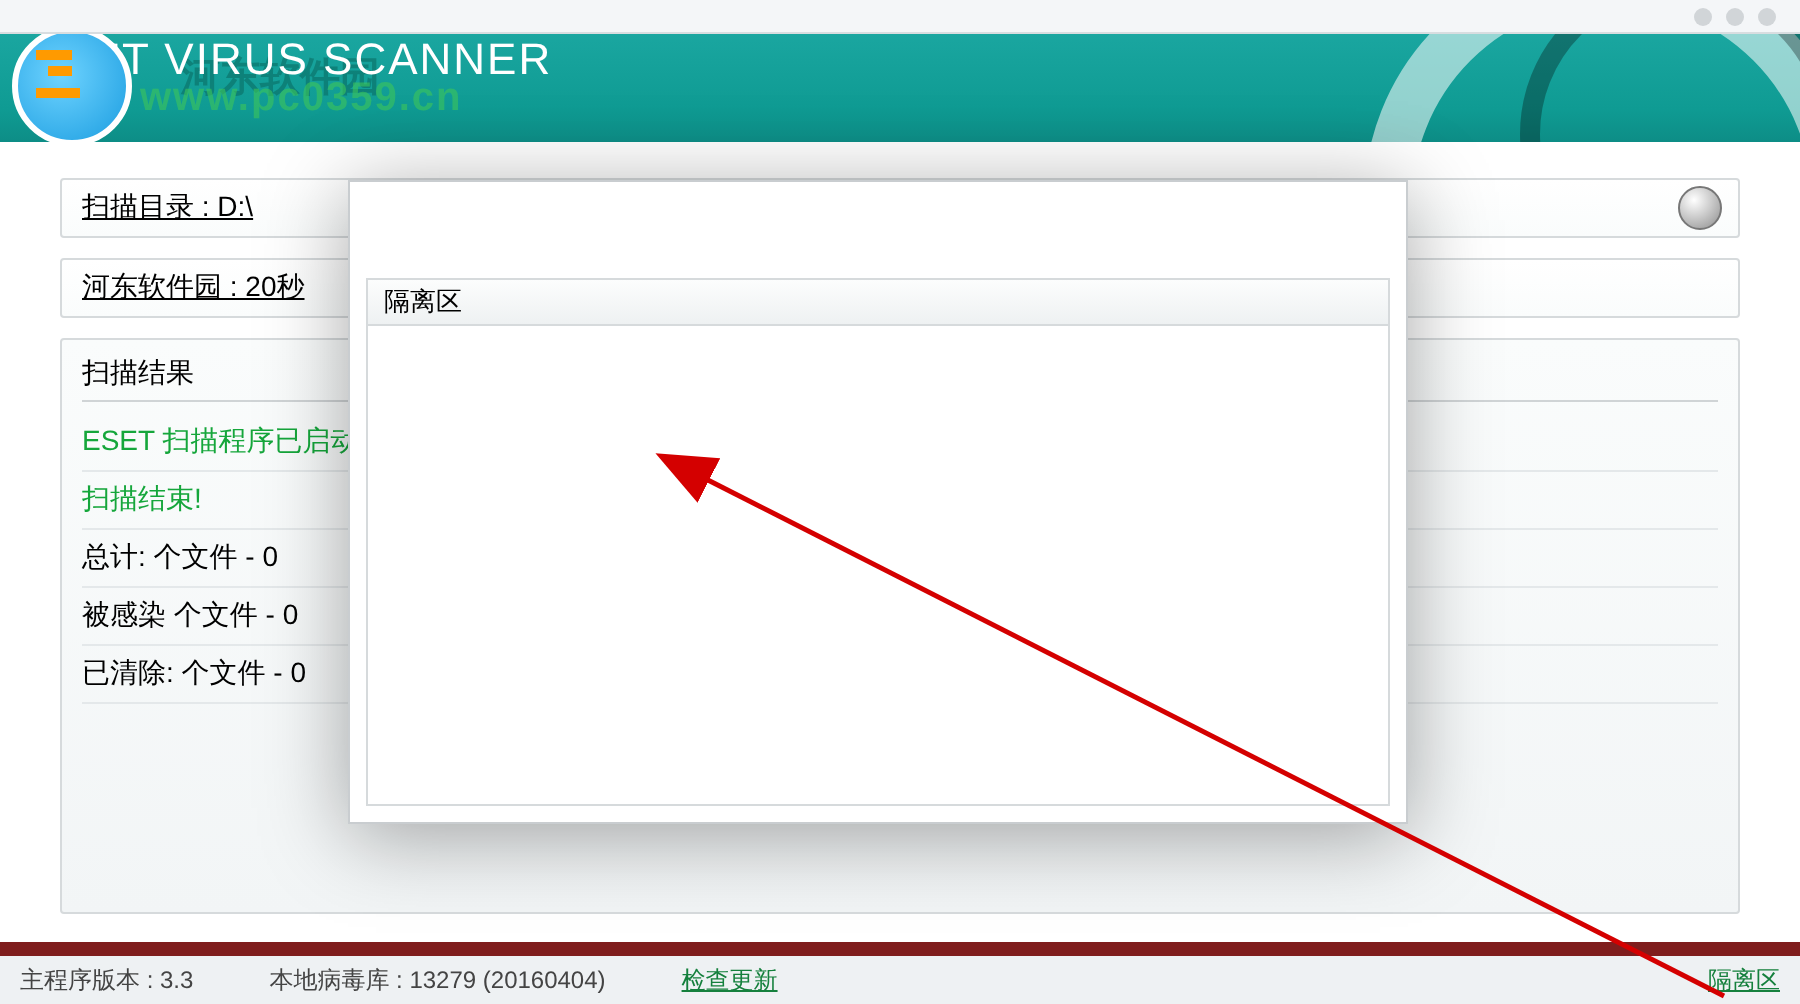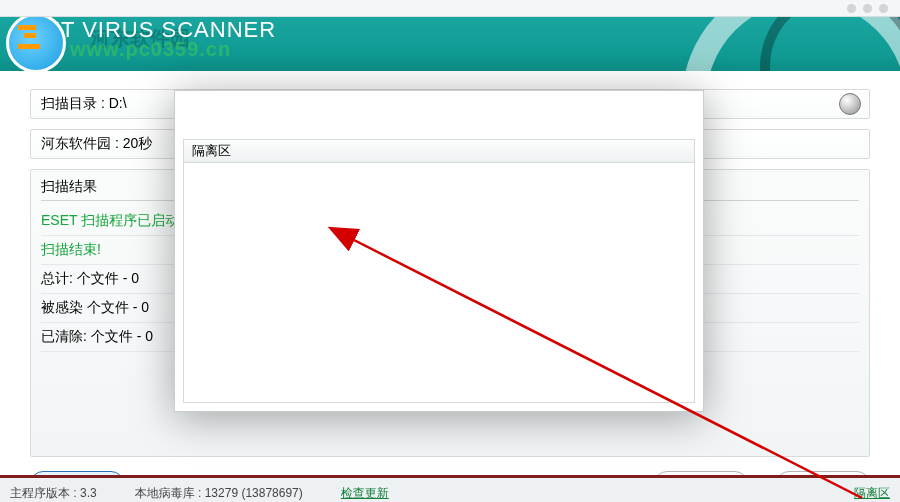--- a/index.html
+++ b/index.html
@@ -16,34 +16,34 @@
   .logo-circle{position:absolute;left:6px;top:-4px;width:54px;height:54px;border-radius:50%;background:radial-gradient(circle at 40% 40%,#6ed3ff,#1b9de0);border:3px solid #fff;z-index:3;}
   .logo-bars{position:absolute;left:18px;top:8px;z-index:5;}
   .logo-bars span{display:block;width:6px;background:#ff9a00;margin-bottom:3px;}
   .wm1{position:absolute;top:8px;left:90px;color:#0a6e65;font-size:20px;font-weight:700;opacity:.6;z-index:2;}
   .wm2{position:absolute;top:38px;left:70px;color:#3dc65a;font-size:20px;font-weight:700;opacity:.6;z-index:6;letter-spacing:1px;}
   .banner-swirl{position:absolute;right:-30px;top:-40px;width:200px;height:200px;border:24px solid rgba(255,255,255,.55);border-radius:50%;}
   .banner-swirl2{position:absolute;right:-20px;top:-30px;width:140px;height:140px;border:10px solid rgba(0,0,0,.3);border-radius:50%;}
   
   .content{padding:18px 30px 0 30px;}
   .fieldline{height:28px;margin-bottom:10px;background:linear-gradient(#fff,#fafcfc);border:1px solid #d6dadc;border-radius:2px;display:flex;align-items:center;position:relative;}
-  .fieldline .lbl{padding-left:10px;font-size:14px;}
+  .fieldline .lbl{padding-left:10px;font-size:14px;text-decoration:underline;}
   .browse-knob{position:absolute;right:8px;top:3px;width:20px;height:20px;border-radius:50%;background:radial-gradient(circle at 35% 30%,#fff,#999 90%);border:1px solid #777;}
   .results{height:270px;background:linear-gradient(#fafcfc,#f2f5f6);border:1px solid #d6dadc;border-radius:2px;padding:8px 10px 8px 10px;}
   .results .hdr{font-size:14px;border-bottom:1px solid #d0d4d6;padding-bottom:4px;margin-bottom:6px;}
   .resline{font-size:14px;padding:5px 0;border-bottom:1px solid #e4e8ea;}
   .green{color:#15a63b;}
   
   .btnrow{padding:14px 30px 0 30px;display:flex;}
   .pillbtn{height:24px;border:1px solid #2a6fb0;border-radius:14px;background:linear-gradient(#eaf4ff,#cfe6fb);color:#0f4a86;font-size:13px;padding:0 20px;display:flex;align-items:center;cursor:pointer;}
   .pillbtn.grey{border-color:#aeb4b8;background:linear-gradient(#fdfefe,#e6ecee);color:#333;}
   .spacer{flex:1;}
   .gap{width:28px;}
   
-  .statusbar{position:absolute;left:0;right:0;bottom:0;height:24px;background:#eef1f3;border-top:3px solid #7f1d1d;display:flex;align-items:flex-end;font-size:12px;color:#444;padding:0 10px;}
+  .statusbar{position:absolute;left:0;right:0;bottom:0;height:24px;background:#eef1f3;border-top:7px solid #7f1d1d;display:flex;align-items:center;font-size:12px;color:#444;padding:0 10px;}
   .statusbar .sblock{margin-right:38px;}
   .statusbar .link{color:#15803d;text-decoration:underline;cursor:pointer;}
   .statusbar .right{margin-left:auto;margin-right:0;}
   
   .modal{position:absolute;left:174px;top:90px;width:528px;height:320px;background:#fff;border:1px solid #c9cdd0;box-shadow:0 6px 40px rgba(0,0,0,0.35);}
   .modal .mbody{position:absolute;left:8px;right:8px;top:48px;bottom:8px;background:#fff;border:1px solid #d6dadc;}
   .modal .mbody .mh{height:22px;background:linear-gradient(#fcfdfd,#eef1f2);border-bottom:1px solid #d6dadc;padding-left:8px;display:flex;align-items:center;font-size:13px;}
   
   .arrow-svg{position:absolute;left:0;top:0;pointer-events:none;}
 </style>
@@ -92,21 +92,21 @@
   <div class="btnrow">
     <div class="pillbtn">扫描参数</div>
     <div class="spacer"></div>
     <div class="pillbtn grey">后台运行</div>
     <div class="gap"></div>
     <div class="pillbtn grey">开始扫描</div>
   </div>
 
   <div class="statusbar">
     <span class="sblock">主程序版本 : 3.3</span>
-    <span class="sblock">本地病毒库 : 13279 (13878697)</span>
+    <span class="sblock">本地病毒库 : 13279 (20160404)</span>
     <span class="sblock link">检查更新</span>
     <span class="sblock right link">隔离区</span>
   </div>
 
   <div class="modal">
     <div class="mbody">
       <div class="mh">隔离区</div>
     </div>
   </div>
 

